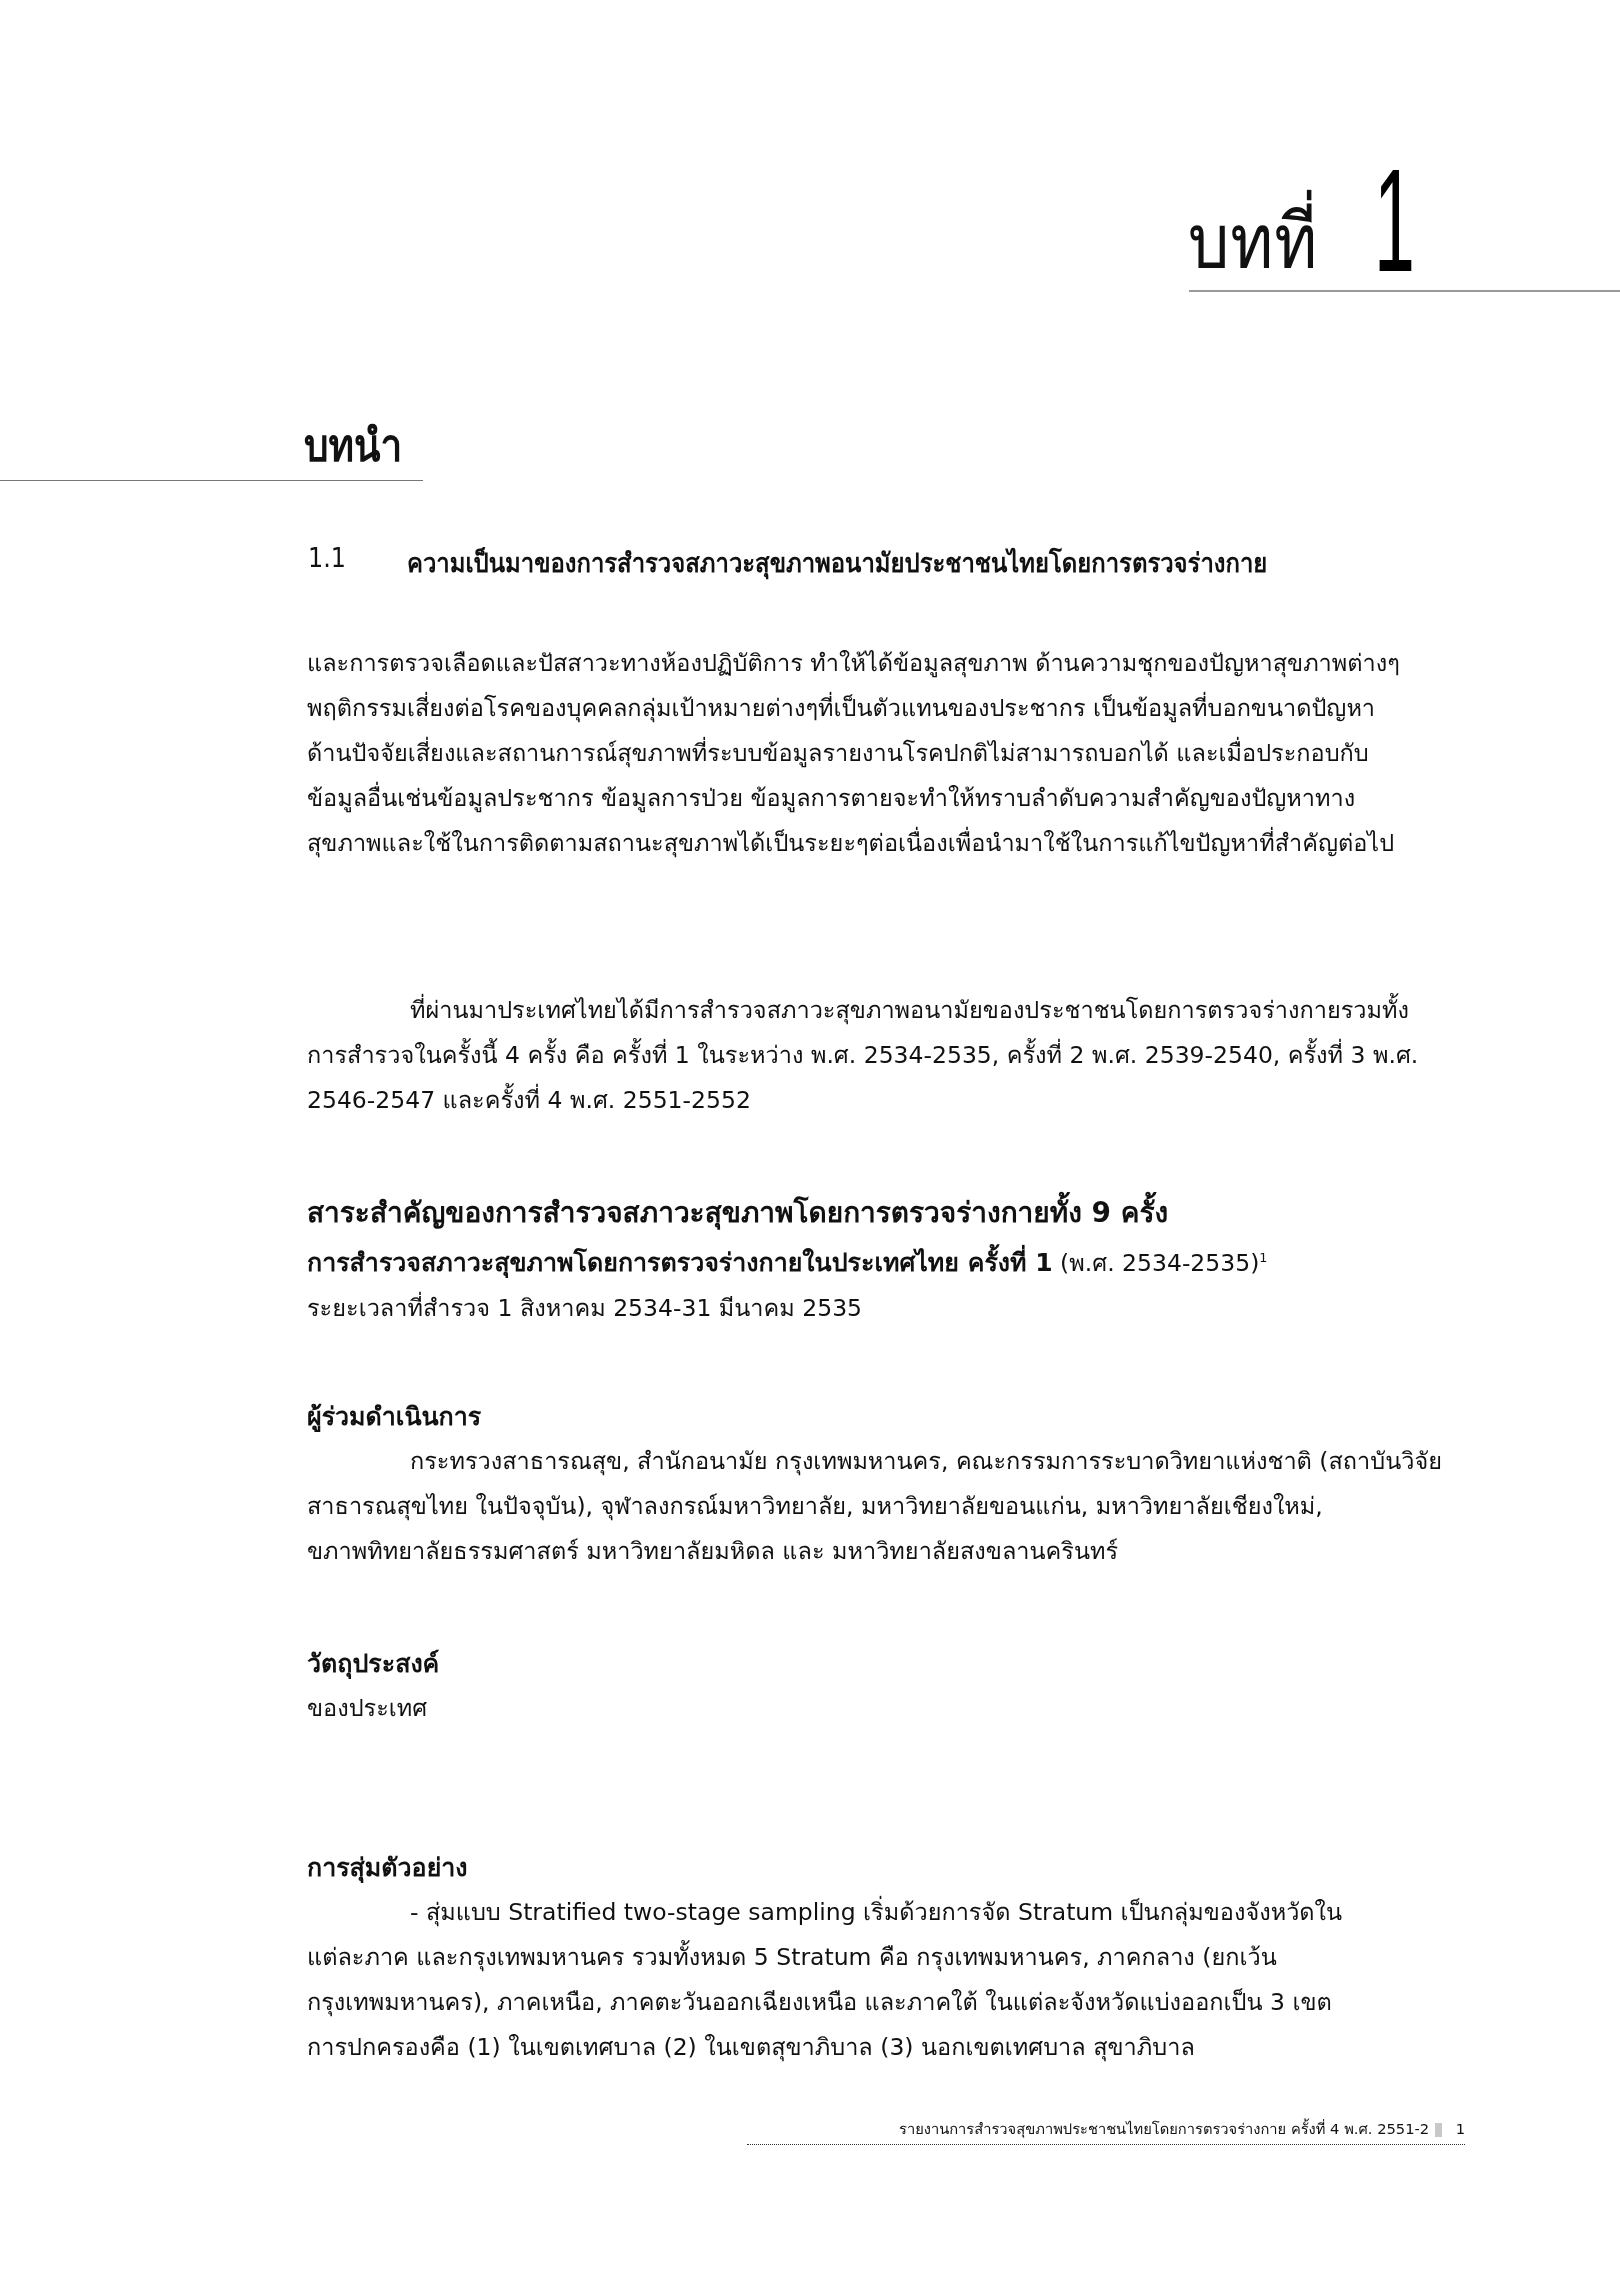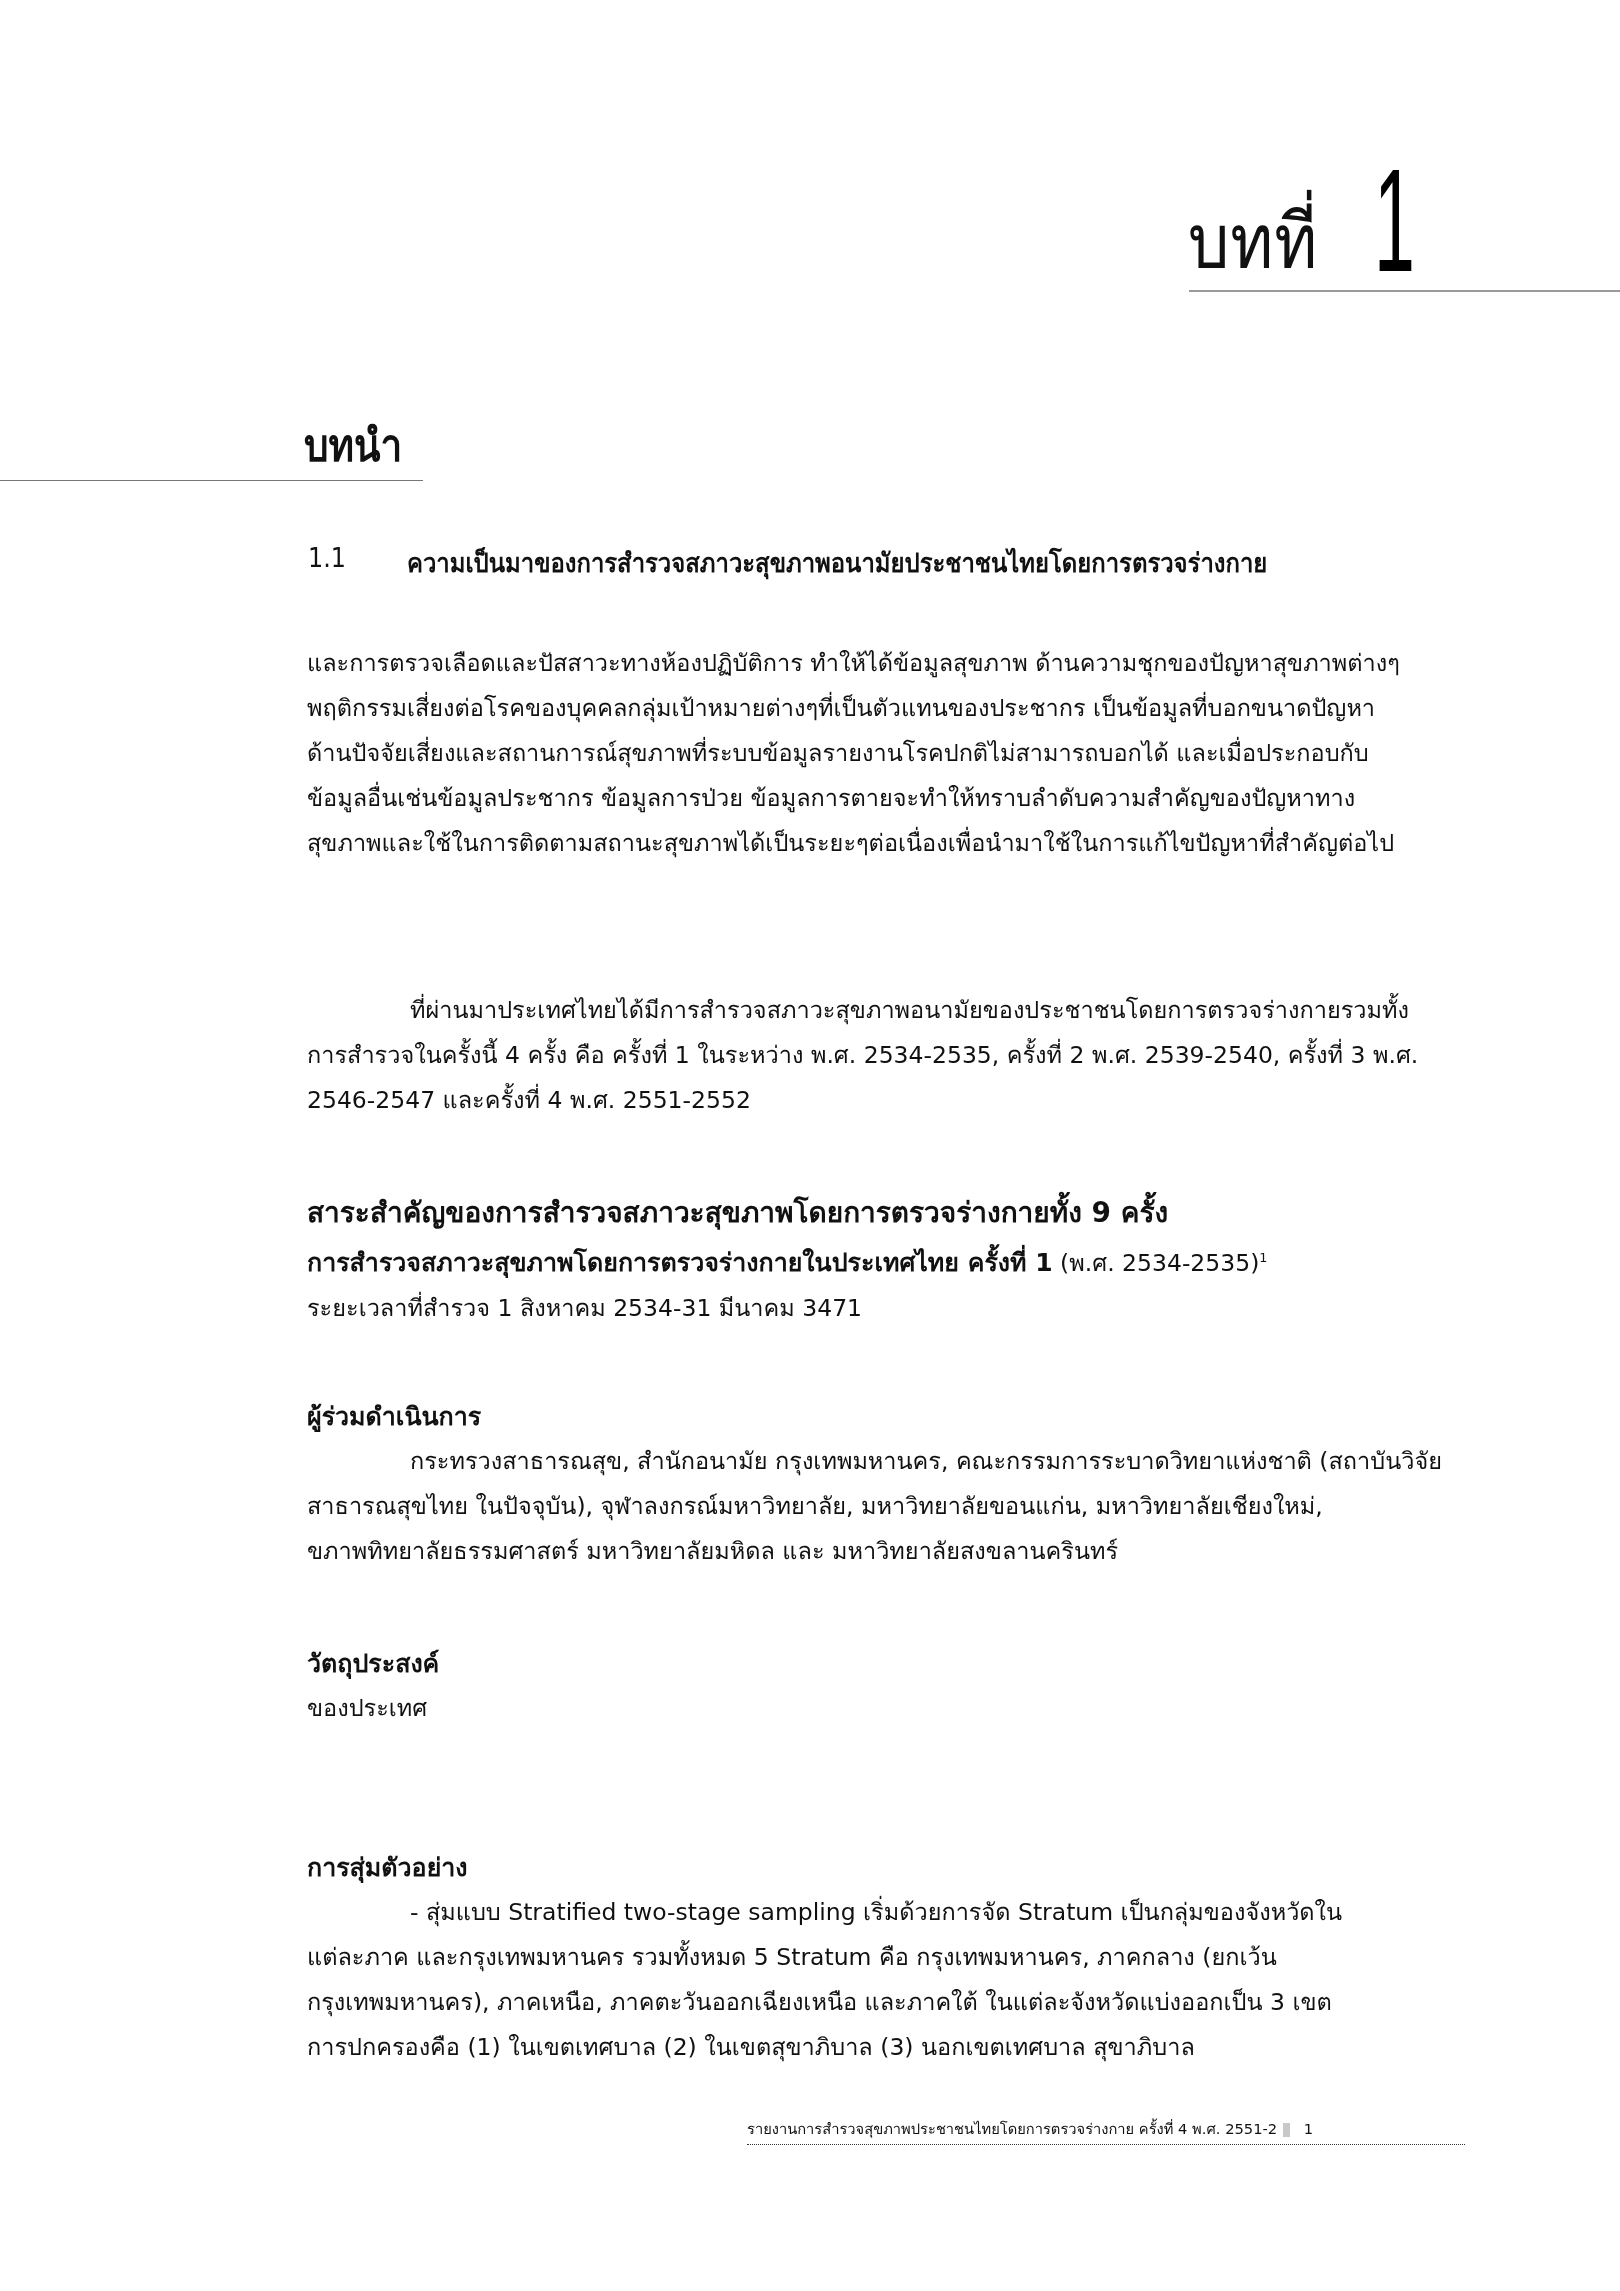--- a/index.html
+++ b/index.html
@@ -53,21 +53,21 @@
   .indent { padding-left: 103px; }
 
   .h-bold { font-weight: bold; font-size: 25px; }
   .h-large { font-weight: bold; font-size: 28px; }
   .sup { font-size: 12.7px; vertical-align: super; }
 
   
   .footer {
     left: 747px; top: 2117px; width: 718px;
     border-bottom: 1px dotted #333;
-    font-size: 14.7px; padding-bottom: 3.9px;
+    text-align: right; font-size: 14.7px; padding-bottom: 3.9px;
     white-space: nowrap;
   }
   .footer .marker {
     display: inline-block; width: 6.9px; height: 14.7px; background: #c8c8c8;
     vertical-align: middle; margin: 0 13.7px 0 5.9px;
   }
 </style>
 </head>
 <body>
 
@@ -93,21 +93,21 @@
   <span class="line indent">ที่ผ่านมาประเทศไทยได้มีการสำรวจสภาวะสุขภาพอนามัยของประชาชนโดยการตรวจร่างกายรวมทั้ง</span>
   <span class="line">การสำรวจในครั้งนี้ 4 ครั้ง คือ ครั้งที่ 1 ในระหว่าง พ.ศ. 2534-2535, ครั้งที่ 2 พ.ศ. 2539-2540, ครั้งที่ 3 พ.ศ.</span>
   <span class="line">2546-2547 และครั้งที่ 4 พ.ศ. 2551-2552</span>
 </div>
 
 <div class="abs para" style="top:1190px;">
   <span class="line h-large">สาระสำคัญของการสำรวจสภาวะสุขภาพโดยการตรวจร่างกายทั้ง 9 ครั้ง</span>
   <span class="line">
     <span class="h-bold">การสำรวจสภาวะสุขภาพโดยการตรวจร่างกายในประเทศไทย ครั้งที่ 1</span><span> (พ.ศ. 2534-2535)</span><span class="sup">1</span>
   </span>
-  <span class="line">ระยะเวลาที่สำรวจ 1 สิงหาคม 2534-31 มีนาคม 3471</span>
+  <span class="line">ระยะเวลาที่สำรวจ 1 สิงหาคม 2534-31 มีนาคม 2535</span>
 </div>
 
 <div class="abs para" style="top:1394px;">
   <span class="line h-bold">ผู้ร่วมดำเนินการ</span>
   <span class="line indent">กระทรวงสาธารณสุข, สำนักอนามัย กรุงเทพมหานคร, คณะกรรมการระบาดวิทยาแห่งชาติ (สถาบันวิจัย</span>
   <span class="line">สาธารณสุขไทย ในปัจจุบัน), จุฬาลงกรณ์มหาวิทยาลัย, มหาวิทยาลัยขอนแก่น, มหาวิทยาลัยเชียงใหม่,</span>
   <span class="line">ขภาพทิทยาลัยธรรมศาสตร์ มหาวิทยาลัยมหิดล และ มหาวิทยาลัยสงขลานครินทร์</span>
 </div>
 
 <div class="abs para" style="top:1641px;">

